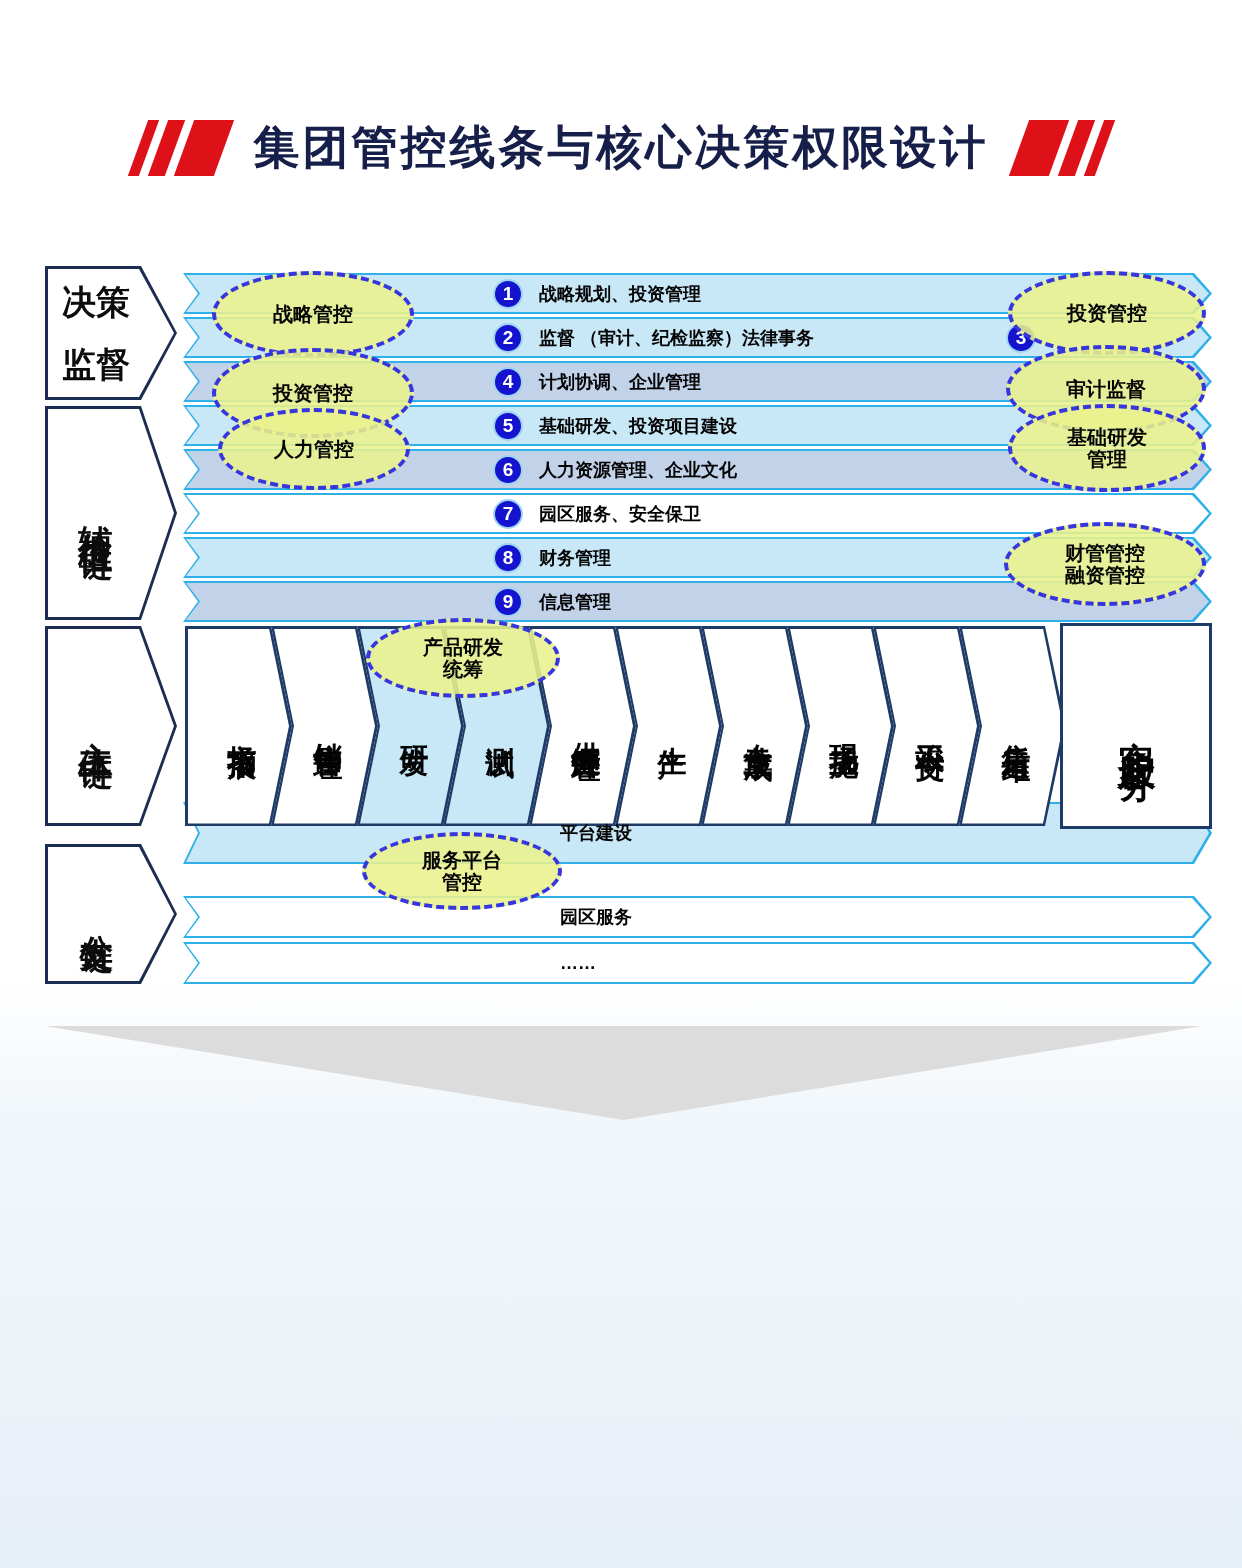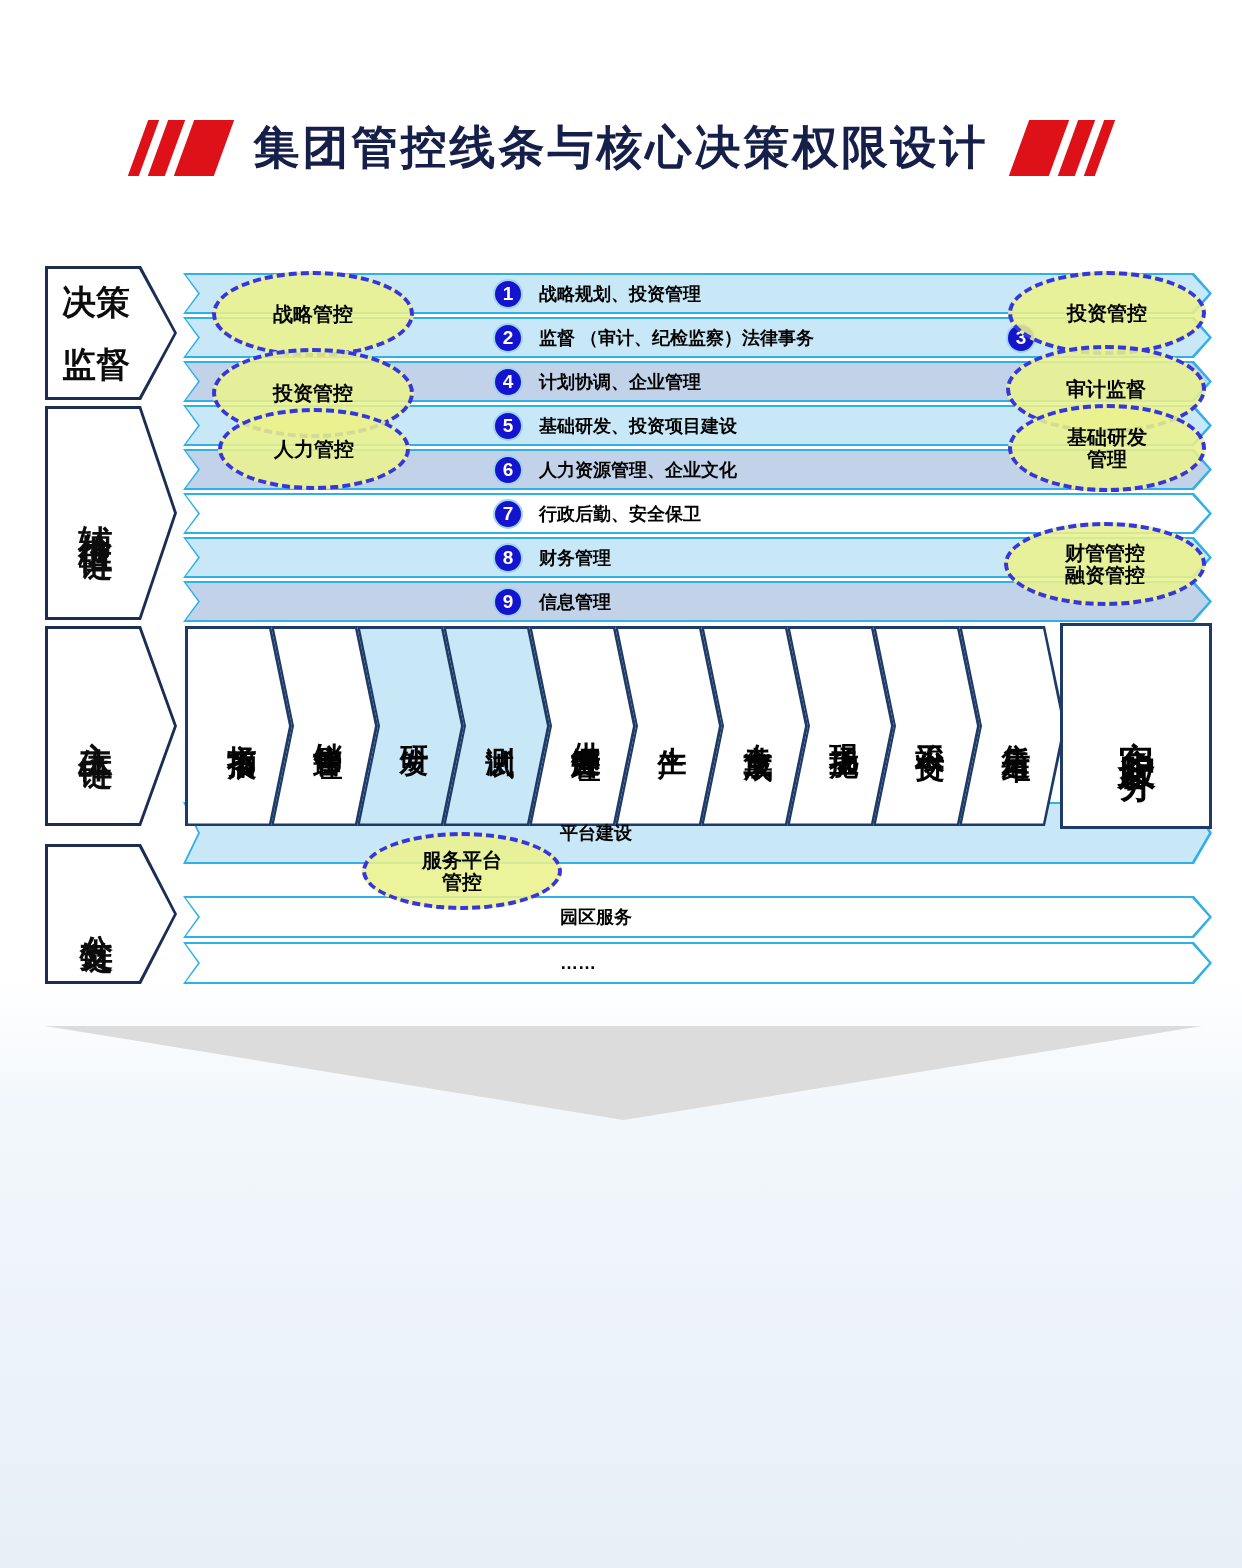--- a/index.html
+++ b/index.html
@@ -177,21 +177,21 @@
       <span class="num">6</span>
       <span class="row-text">人力资源管理、企业文化</span>
     </div>
   </div>
 
   <div class="band tone-none" style="top:485px;height:41px;">
     <div class="band-border"></div>
       <div class="band-fill"></div>
     <div class="band-content">
       <span class="num">7</span>
-      <span class="row-text">行政后勤、安全保卫</span>
+      <span class="row-text">园区服务、安全保卫</span>
     </div>
   </div>
 
   <div class="band tone-light" style="top:529px;height:41px;">
     <div class="band-border"></div>
       <div class="band-fill"></div>
     <div class="band-content">
       <span class="num">8</span>
       <span class="row-text">财务管理</span>
     </div>
@@ -208,20 +208,22 @@
 
   <div class="ellipse" style="left:212px;top:263px;width:202px;height:86px;">战略管控</div>
   <div class="ellipse" style="left:212px;top:340px;width:202px;height:90px;">投资管控</div>
   <div class="ellipse" style="left:218px;top:400px;width:192px;height:82px;">人力管控</div>
   <div class="ellipse" style="left:1008px;top:263px;width:198px;height:84px;">投资管控</div>
   <div class="ellipse" style="left:1006px;top:337px;width:200px;height:88px;">审计监督</div>
   <div class="ellipse" style="left:1008px;top:396px;width:198px;height:88px;">基础研发
 管理</div>
   <div class="ellipse" style="left:1004px;top:514px;width:202px;height:84px;">财管管控
 融资管控</div>
+  <div class="ellipse" style="left:366px;top:610px;width:194px;height:80px;">产品研发
+统筹</div>
   <div class="ellipse" style="left:362px;top:824px;width:200px;height:78px;">服务平台
 管控</div>
 
   <div class="chev first" style="left:185px;">
     <div class="chev-border"></div>
       <div class="chev-fill"></div>
     <div class="chev-label">市场拓展</div>
   </div>
   <div class="chev" style="left:271px;">
     <div class="chev-border"></div>

